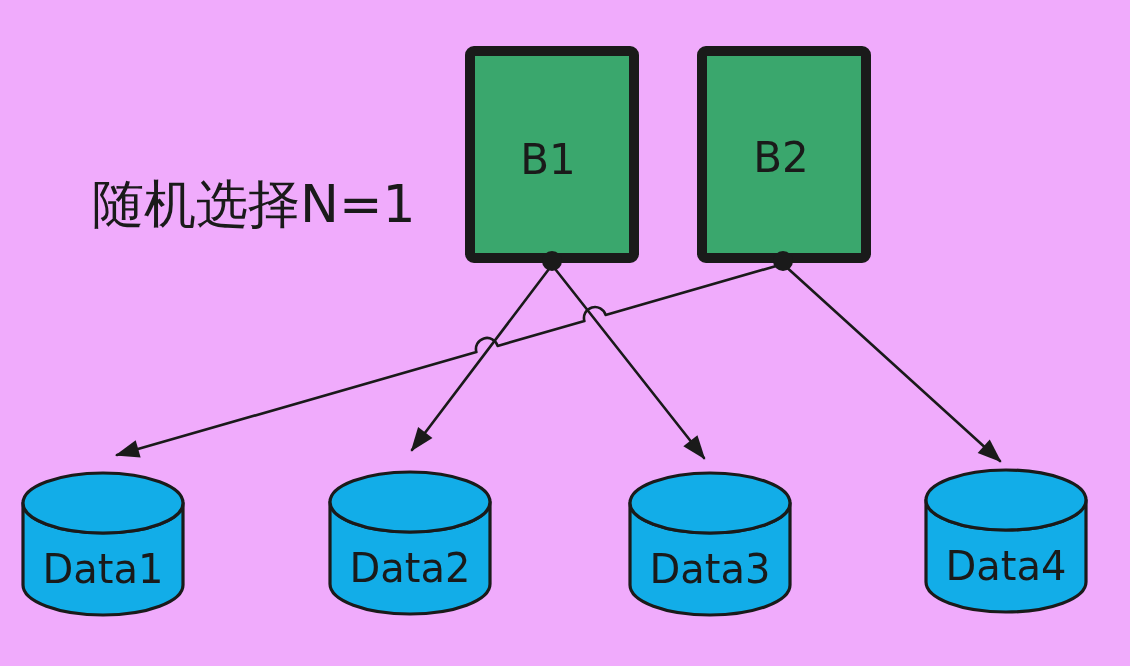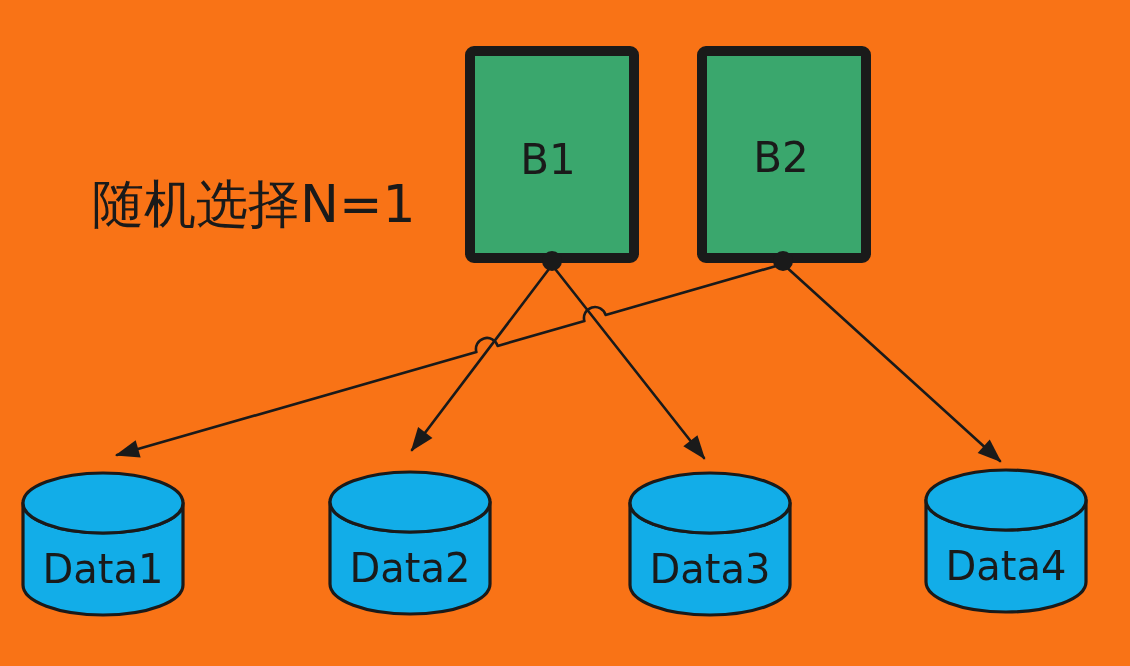--- a/index.html
+++ b/index.html
@@ -4,21 +4,21 @@
 <style>
   html, body {
     margin: 0;
     padding: 0;
     background: #ffffff;
   }
   .stage {
     position: relative;
     width: 1130px;
     height: 666px;
-    background: #f97316;
+    background: #f0abfc;
     overflow: hidden;
     font-family: "DejaVu Sans", sans-serif;
   }
   svg { display: block; }
   .edge {
     fill: none;
     stroke: #1a1a1a;
     stroke-width: 2.6;
     stroke-linecap: round;
     stroke-linejoin: round;

